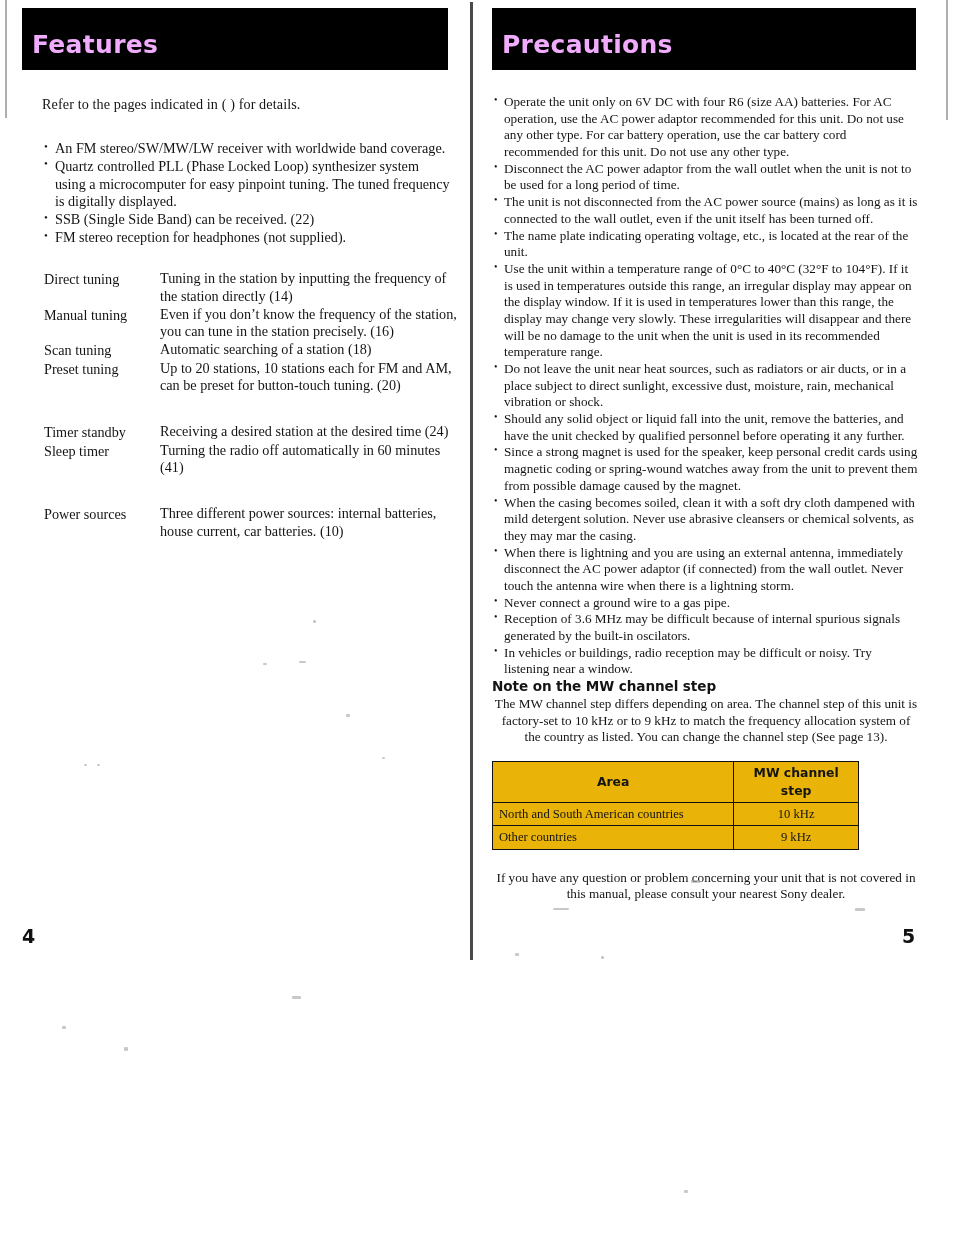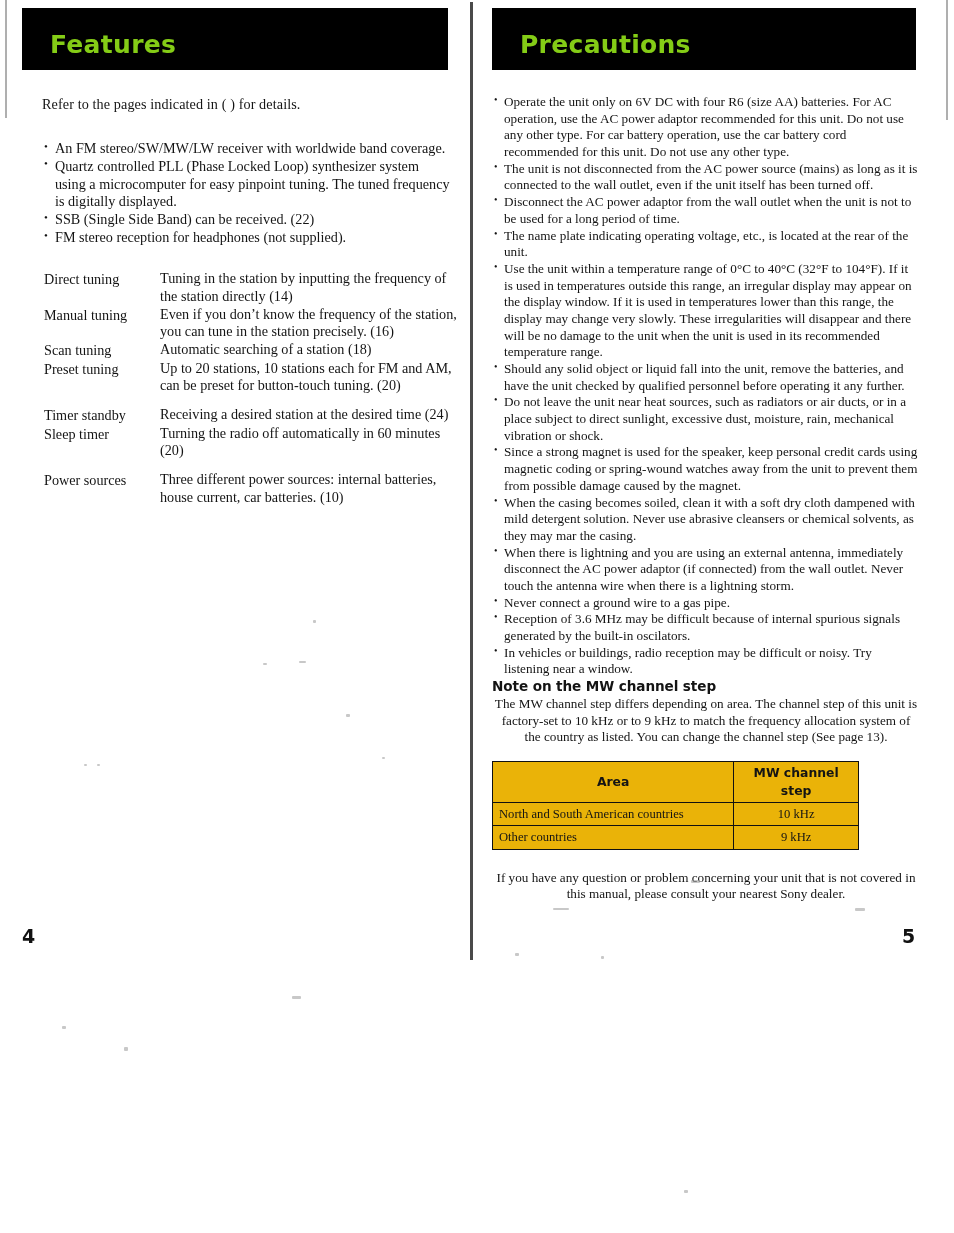--- a/index.html
+++ b/index.html
@@ -54,26 +54,26 @@
 
   
   .section-bar {
     background: #000000;
     height: 62px;
     display: flex;
     align-items: center;
     margin-top: 8px;
   }
   .section-bar .bar-title {
-    color: #84cc16;
+    color: #f0abfc;
     font-family: "DejaVu Sans", "Liberation Sans", sans-serif;
     font-weight: bold;
     font-size: 25px;
     letter-spacing: .3px;
-    padding-left: 28px;
+    padding-left: 10px;
     margin-top: 10px;
   }
   .column.left  .section-bar { width: 426px; }
   .column.right .section-bar { width: 424px; }
 
   
   .intro {
     font-size: 14.2px;
     margin-top: 26px;
     margin-left: 20px;
@@ -114,21 +114,21 @@
   .def-list {
     margin-top: 23px;
     margin-left: 22px;
     width: 420px;
   }
   .def-row {
     display: flex;
     align-items: flex-start;
     margin-bottom: 0px;
   }
-  .def-row.gap { margin-top: 11px; justify-content: center; }
+  .def-row.gap { margin-top: 28px; justify-content: center; }
   .def-term {
     width: 116px;
     flex: 0 0 116px;
     font-size: 14.2px;
     line-height: 1.3;
   }
   .def-desc {
     flex: 1 1 auto;
     font-size: 14.2px;
     line-height: 1.255;
@@ -240,45 +240,45 @@
         <div class="def-desc">Up to 20 stations, 10 stations each for FM and AM, can be preset for button-touch tuning. (20)</div>
       </div>
 
       <div class="def-row gap">
         <div class="def-term">Timer standby</div>
         <div class="def-desc">Receiving a desired station at the desired time (24)</div>
       </div>
 
       <div class="def-row">
         <div class="def-term">Sleep timer</div>
-        <div class="def-desc">Turning the radio off automatically in 60 minutes (20)</div>
+        <div class="def-desc">Turning the radio off automatically in 60 minutes (41)</div>
       </div>
 
       <div class="def-row gap">
         <div class="def-term">Power sources</div>
         <div class="def-desc">Three different power sources: internal batteries, house current, car batteries. (10)</div>
       </div>
 
     </div>
   </div>
 
   <div class="column right">
 
     <div class="section-bar">
       <div class="bar-title">Precautions</div>
     </div>
 
     <ul class="bullets right-list">
       <li>Operate the unit only on 6V DC with four R6 (size AA) batteries. For AC operation, use the AC power adaptor recommended for this unit. Do not use any other type. For car battery operation, use the car battery cord recommended for this unit.  Do not use any other type.</li>
+      <li>Disconnect the AC power adaptor from the wall outlet when the unit is not to be used for a long period of time.</li>
       <li>The unit is not disconnected from the AC power source (mains) as long as it is connected to the wall outlet, even if the unit itself has been turned off.</li>
-      <li>Disconnect the AC power adaptor from the wall outlet when the unit is not to be used for a long period of time.</li>
       <li>The name plate indicating operating voltage, etc., is located at the rear of the unit.</li>
       <li>Use the unit within a temperature range of 0°C to 40°C (32°F to 104°F).  If it is used in temperatures outside this range, an irregular display may appear on the display window.  If it is used in temperatures lower than this range, the display may change very slowly.  These irregularities will disappear and there will be no damage to the unit when the unit is used in its recommended temperature range.</li>
+      <li>Do not leave the unit near heat sources, such as radiators or air ducts, or in a place subject to direct sunlight, excessive dust, moisture, rain, mechanical vibration or shock.</li>
       <li>Should any solid object or liquid fall into the unit, remove the batteries, and have the unit checked by qualified personnel before operating it any further.</li>
-      <li>Do not leave the unit near heat sources, such as radiators or air ducts, or in a place subject to direct sunlight, excessive dust, moisture, rain, mechanical vibration or shock.</li>
       <li>Since a strong magnet is used for the speaker, keep personal credit cards using magnetic coding or spring-wound watches away from the unit to prevent them from possible damage caused by the magnet.</li>
       <li>When the casing becomes soiled, clean it with a soft dry cloth dampened with mild detergent solution.  Never use abrasive cleansers or chemical solvents, as they may mar the casing.</li>
       <li>When there is lightning and you are using an external antenna, immediately disconnect the AC power adaptor (if connected) from the wall outlet.  Never touch the antenna wire when there is a lightning storm.</li>
       <li>Never connect a ground wire to a gas pipe.</li>
       <li>Reception of 3.6 MHz may be difficult because of internal spurious signals generated by the built-in oscilators.</li>
       <li>In vehicles or buildings, radio reception may be difficult or noisy.  Try listening near a window.</li>
     </ul>
 
     <div class="subhead">Note on the MW channel step</div>
 

